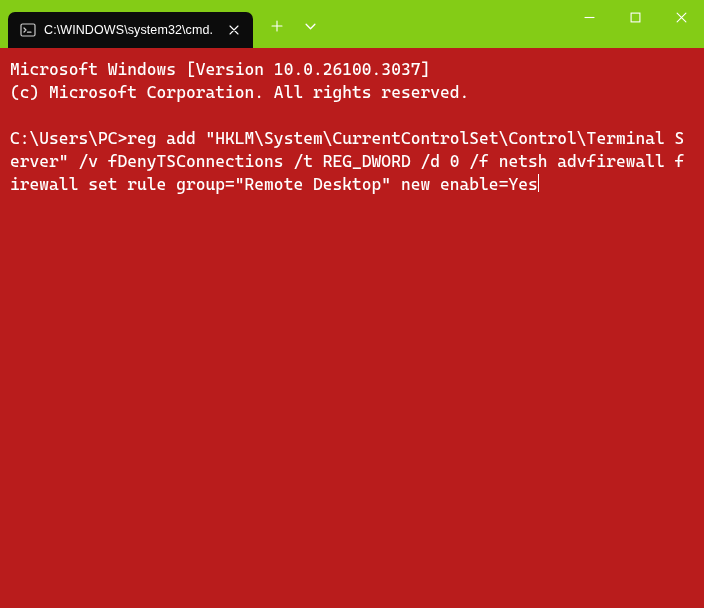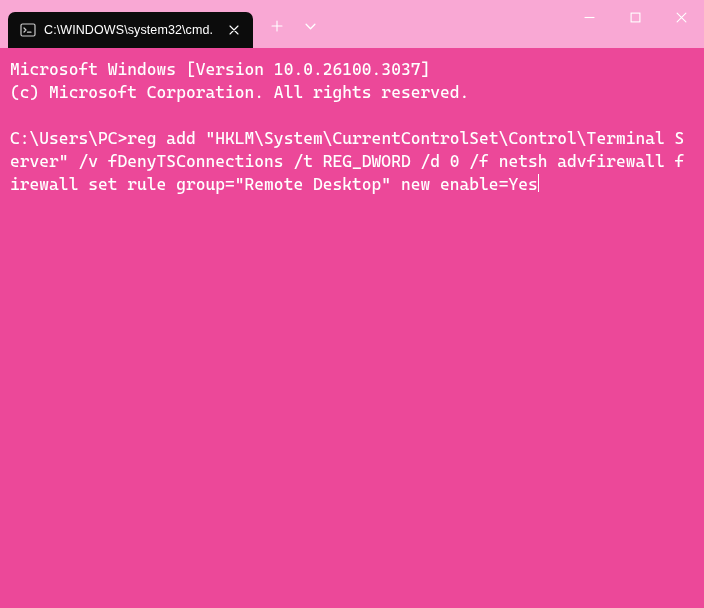--- a/index.html
+++ b/index.html
@@ -2,21 +2,21 @@
 <html><head>
 <meta charset="utf-8">
 <style>
   * { margin: 0; padding: 0; box-sizing: border-box; }
   html, body { width: 704px; height: 608px; overflow: hidden; font-family: "Segoe UI", sans-serif; }
   body { background: #0c0c0c; display: flex; flex-direction: column; }
 
   
   .titlebar {
     height: 48px;
-    background: #f9a8d4;
+    background: #84cc16;
     display: flex;
     align-items: flex-start;
   }
   .tabs {
     display: flex;
     align-items: flex-end;
     height: 48px;
     padding-top: 8px;
   }
   .tab {
@@ -73,21 +73,21 @@
   }
   .win-btn {
     width: 46px; height: 34px;
     display:flex; align-items:center; justify-content:center;
     color:#ffffff; cursor:pointer;
   }
 
   
   .terminal {
     flex: 1 1 auto;
-    background: #ec4899;
+    background: #b91c1c;
     color: #cccccc;
     font-family: "Cascadia Mono", Consolas, "Courier New", monospace;
     font-size: 16.6px;
     line-height: 23px;
     padding: 10px 10px 10px 10px;
     white-space: pre-wrap;
     word-break: break-all;
     letter-spacing: 0.05px;
   }
   .term-white { color:#ffffff; }

